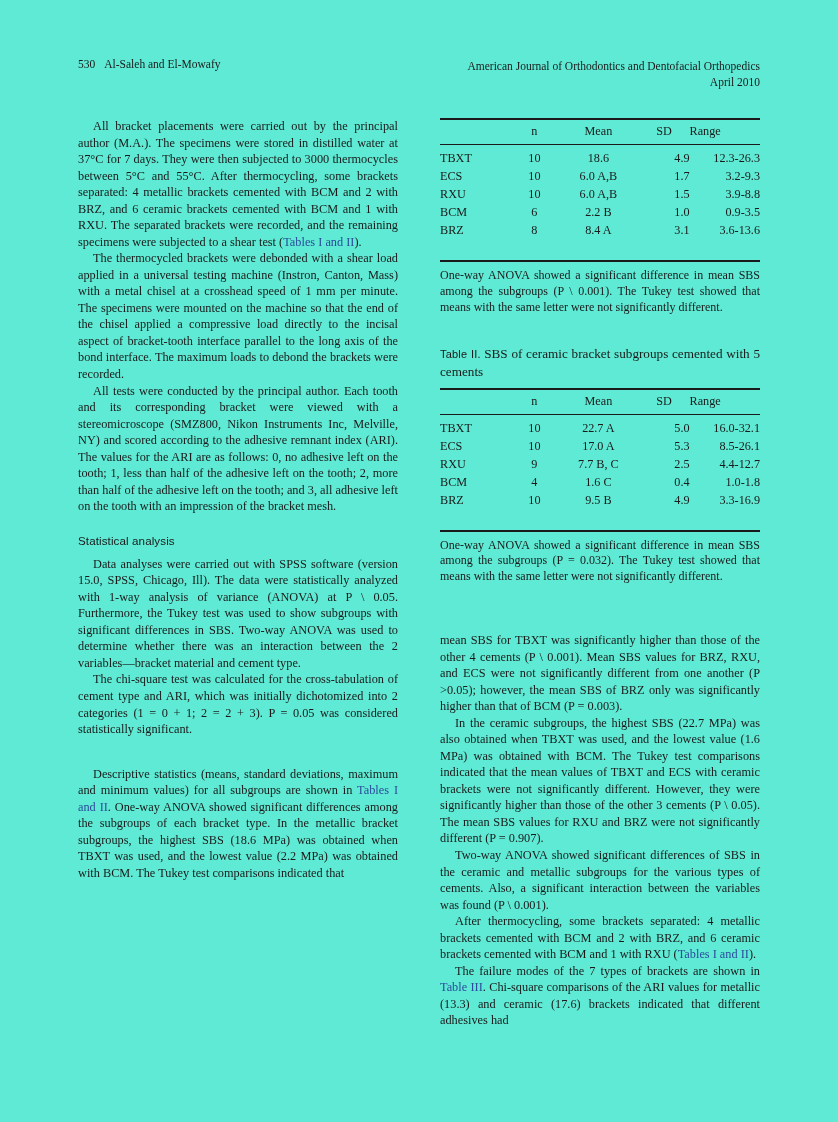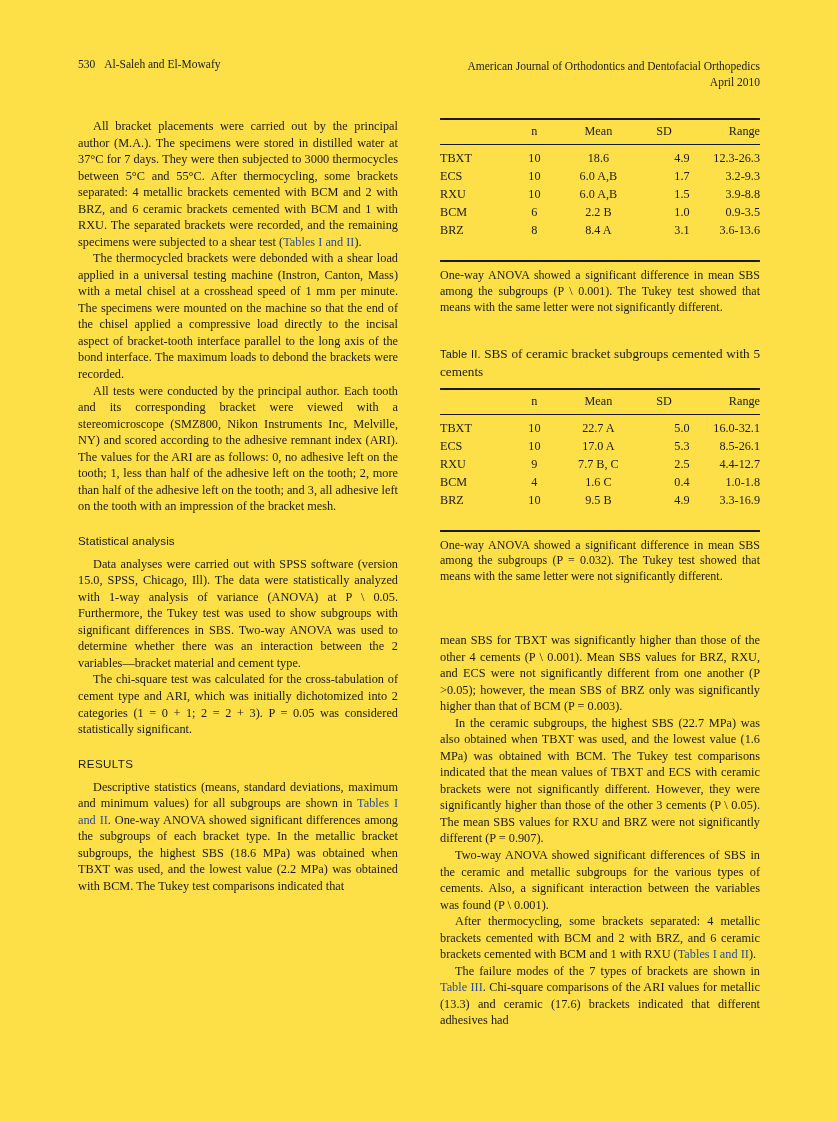--- a/index.html
+++ b/index.html
@@ -13,21 +13,21 @@
     font-family: "Liberation Serif", serif;
     color: #1a1a1a;
     position: relative;
     overflow: hidden;
   }
   .page {
     position: absolute;
     left: 0; top: 0;
     width: 838px;
     height: 1122px;
-    background: #fde047;
+    background: #5eead4;
   }
 
   
   .runhead {
     position: absolute;
     left: 78px;
     top: 58px;
     width: 682px;
     display: flex;
     justify-content: space-between;
@@ -107,21 +107,21 @@
   }
   table.data th {
     font-weight: normal;
     padding: 4px 0 5px 0;
     text-align: center;
   }
   table.data th.lbl { text-align: left; width: 22%; }
   table.data th.c-n { width: 15%; }
   table.data th.c-mean { width: 25%; }
   table.data th.c-sd { width: 16%; }
-  table.data th.c-range { width: 22%; text-align: right; }
+  table.data th.c-range { width: 22%; text-align: left; }
 
   table.data td {
     padding: 1.5px 0;
   }
   table.data td.lbl { text-align: left; }
   table.data td.c-n { text-align: center; }
   table.data td.c-mean { text-align: center; }
   table.data td.c-sd { text-align: right; }
   table.data td.c-range { text-align: right; }
   tr.hdr th { border-top: 2px solid #1a1a1a; border-bottom: 1.2px solid #1a1a1a; }
@@ -162,21 +162,20 @@
       <p class="body">All tests were conducted by the principal author. Each tooth and its corresponding bracket were viewed with a stereomicroscope (SMZ800, Nikon Instruments Inc, Melville, NY) and scored according to the adhesive remnant index (ARI). The values for the ARI are as follows: 0, no adhesive left on the tooth; 1, less than half of the adhesive left on the tooth; 2, more than half of the adhesive left on the tooth; and 3, all adhesive left on the tooth with an impression of the bracket mesh.</p>
 
       <div class="gap-sec-before"></div>
       <h3 class="sec">Statistical analysis</h3>
       <div class="gap-sec-after"></div>
 
       <p class="body">Data analyses were carried out with SPSS software (version 15.0, SPSS, Chicago, Ill). The data were statistically analyzed with 1-way analysis of variance (ANOVA) at P \ 0.05. Furthermore, the Tukey test was used to show subgroups with significant differences in SBS. Two-way ANOVA was used to determine whether there was an interaction between the 2 variables—bracket material and cement type.</p>
       <p class="body">The chi-square test was calculated for the cross-tabulation of cement type and ARI, which was initially dichotomized into 2 categories (1 = 0 + 1; 2 = 2 + 3). P = 0.05 was considered statistically significant.</p>
 
       <div class="gap-sec-before"></div>
-      <h3 class="sec caps">RESULTS</h3>
       <div class="gap-sec-after"></div>
 
       <p class="body"><span>Descriptive statistics (means, standard deviations, maximum and minimum values) for all subgroups are shown in </span><span class="xref">Tables I and II</span><span>. One-way ANOVA showed significant differences among the subgroups of each bracket type. In the metallic bracket subgroups, the highest SBS (18.6 MPa) was obtained when TBXT was used, and the lowest value (2.2 MPa) was obtained with BCM. The Tukey test comparisons indicated that</span></p>
     </div>
 
     <div class="col">
 
       <div class="table-block">
         <table class="data">
           <thead>

